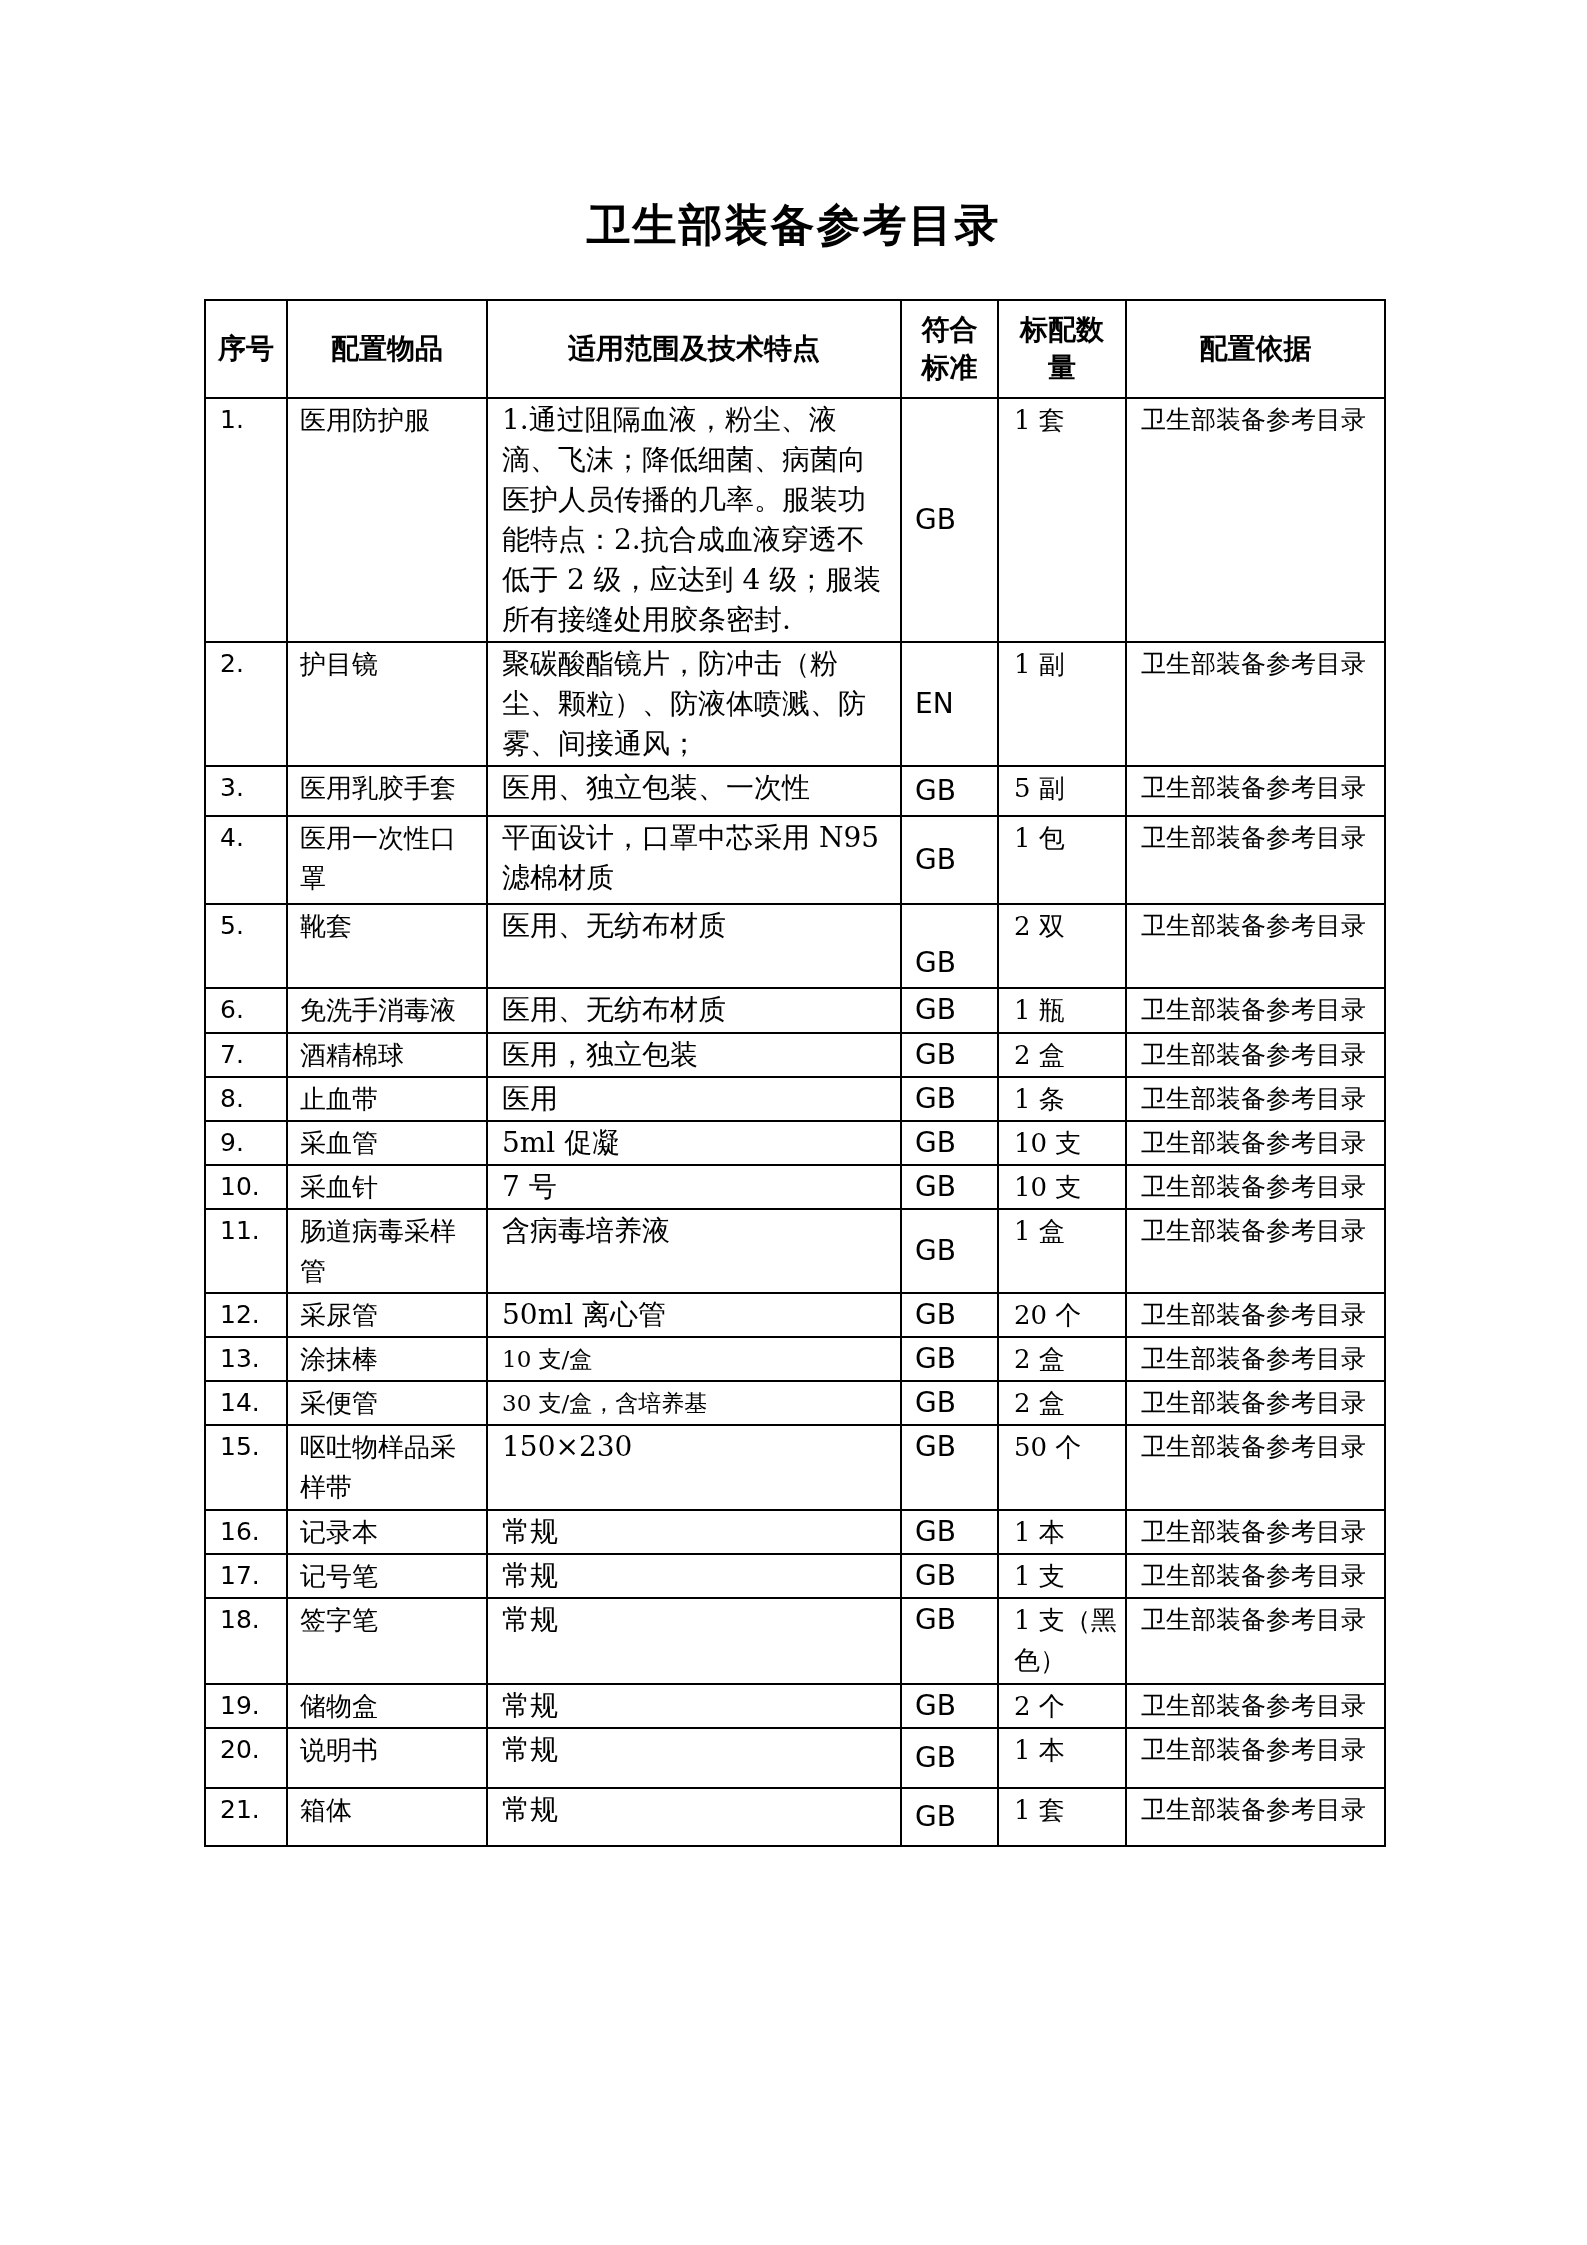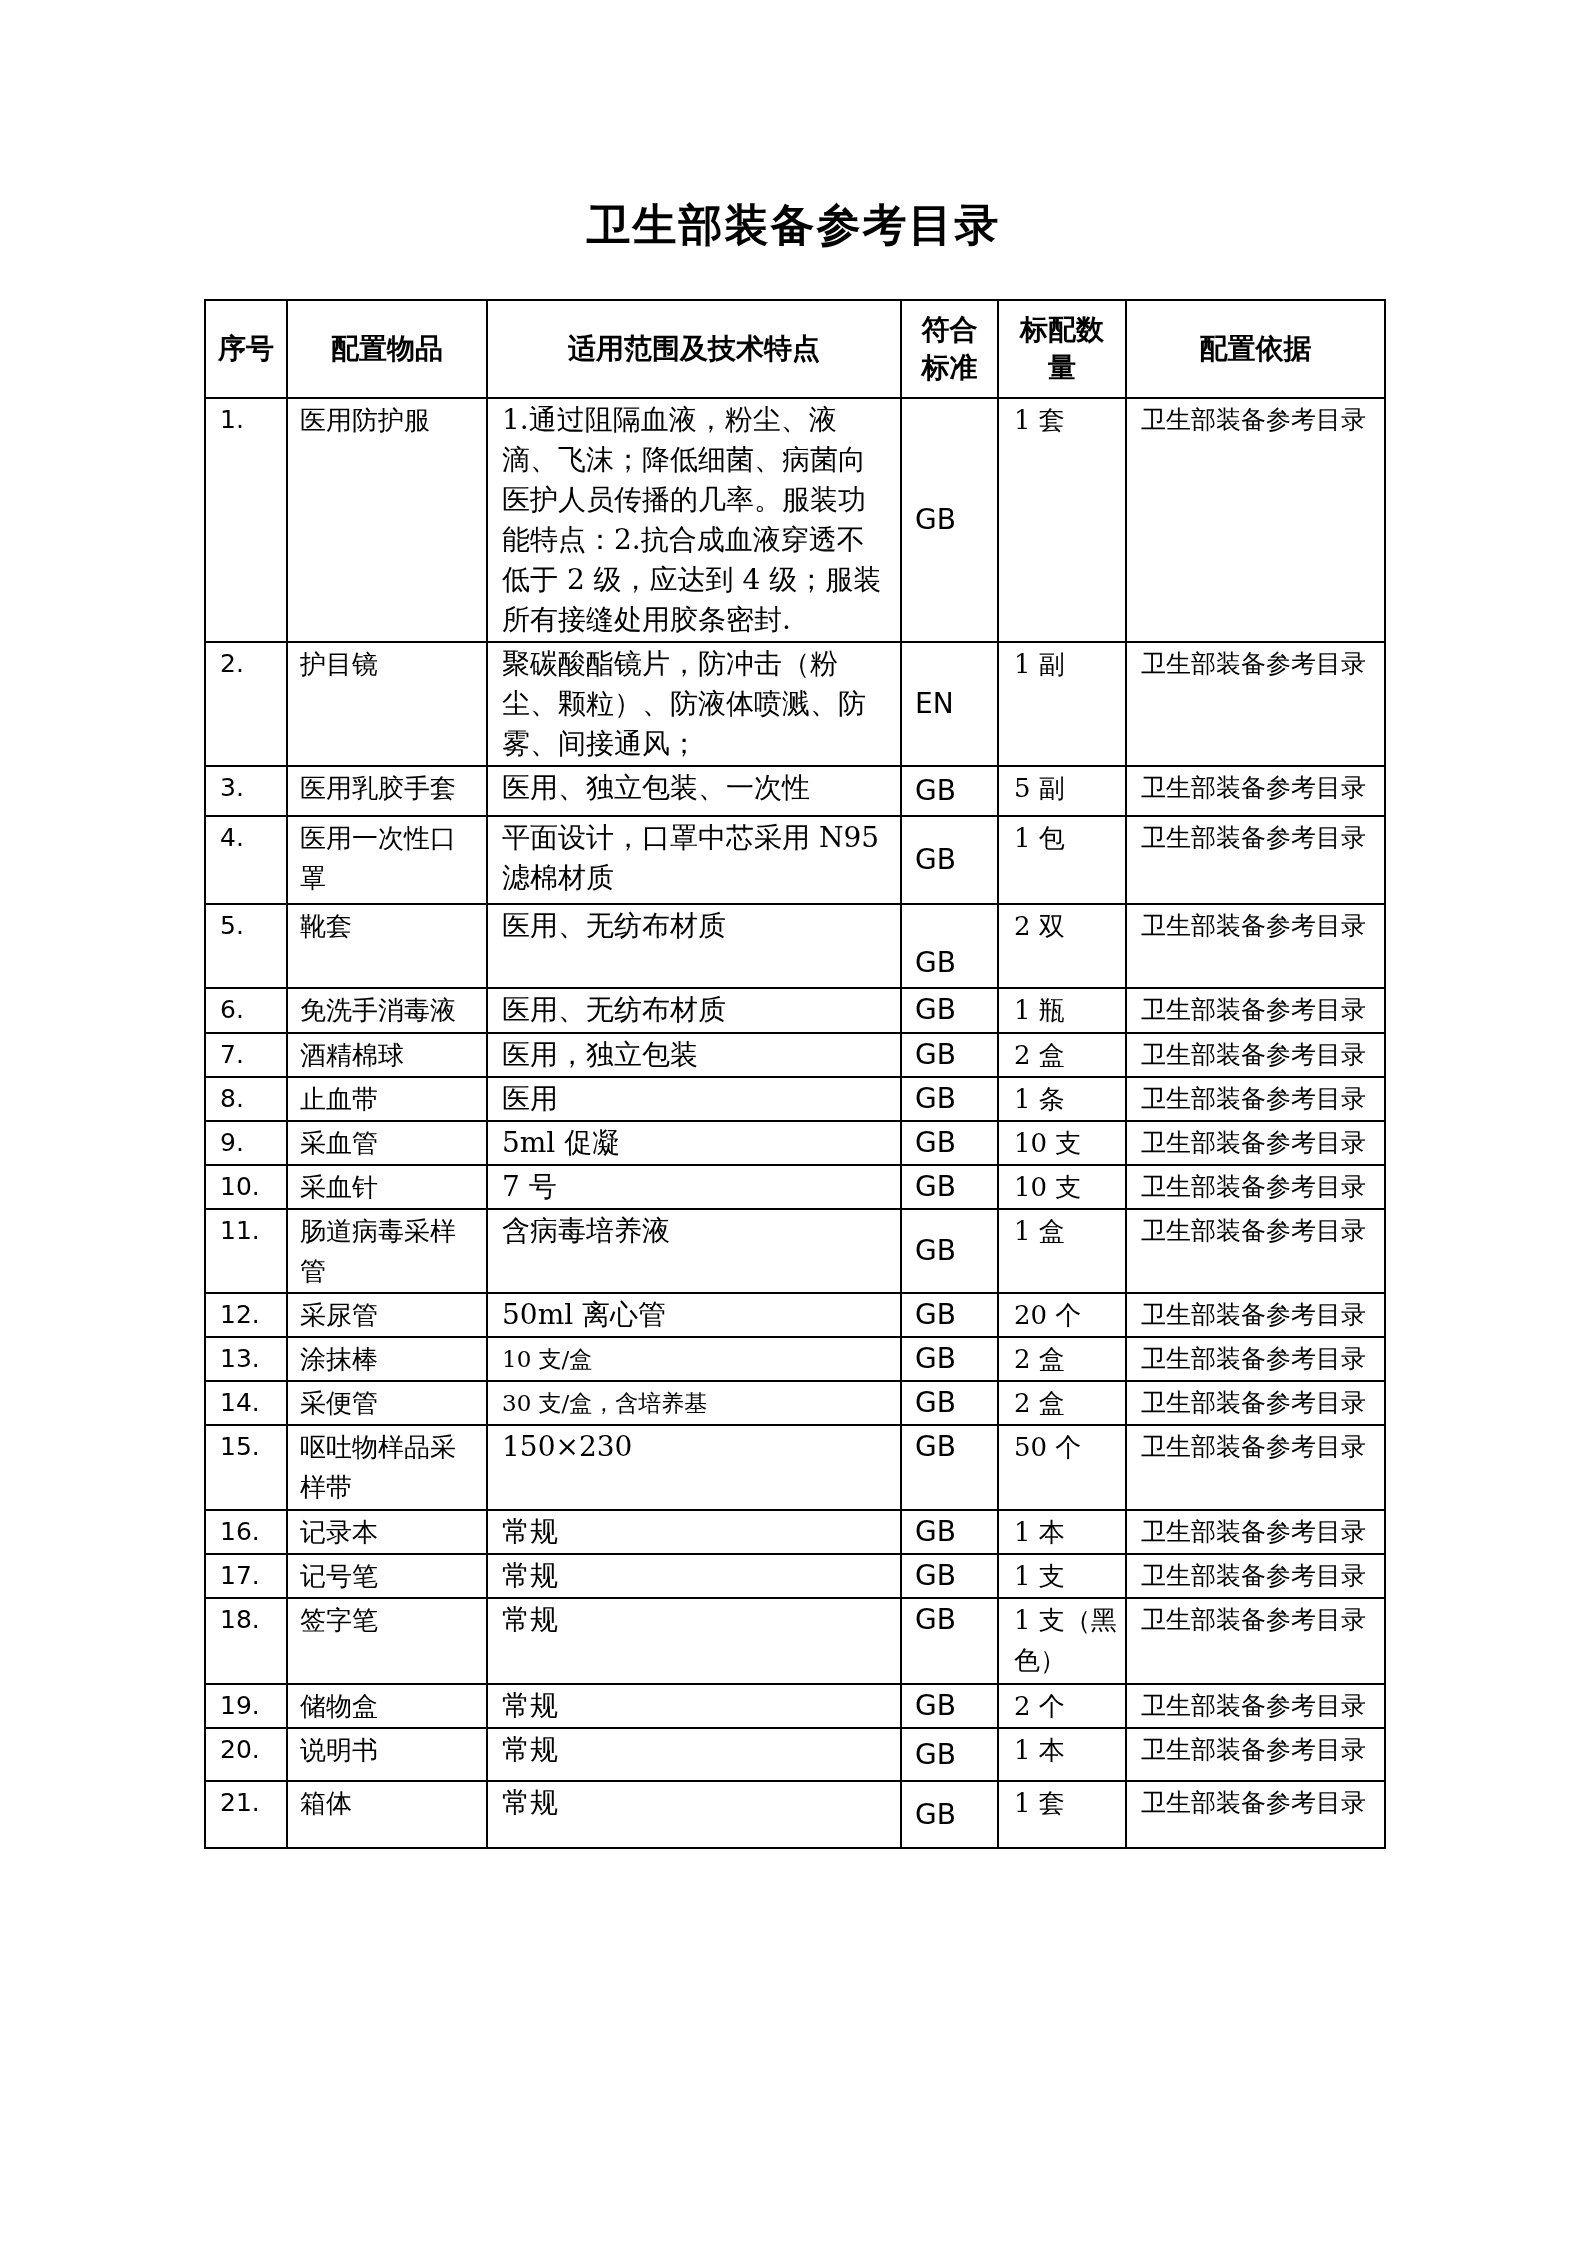--- a/index.html
+++ b/index.html
@@ -253,29 +253,29 @@
           <td class="cell-basis">卫生部装备参考目录</td>
         </tr>
         <tr style="height: 42px;">
           <td class="cell-no">19.</td>
           <td class="cell-item">储物盒</td>
           <td class="cell-desc">常规</td>
           <td class="cell-std">GB</td>
           <td class="cell-qty">2 个</td>
           <td class="cell-basis">卫生部装备参考目录</td>
         </tr>
-        <tr style="height: 53px;">
+        <tr style="height: 60px;">
           <td class="cell-no">20.</td>
           <td class="cell-item">说明书</td>
           <td class="cell-desc">常规</td>
           <td class="cell-std">GB</td>
           <td class="cell-qty">1 本</td>
           <td class="cell-basis">卫生部装备参考目录</td>
         </tr>
-        <tr style="height: 67px;">
+        <tr style="height: 58px;">
           <td class="cell-no">21.</td>
           <td class="cell-item">箱体</td>
           <td class="cell-desc">常规</td>
           <td class="cell-std">GB</td>
           <td class="cell-qty">1 套</td>
           <td class="cell-basis">卫生部装备参考目录</td>
         </tr>
       </tbody>
   </table>
 </div>

